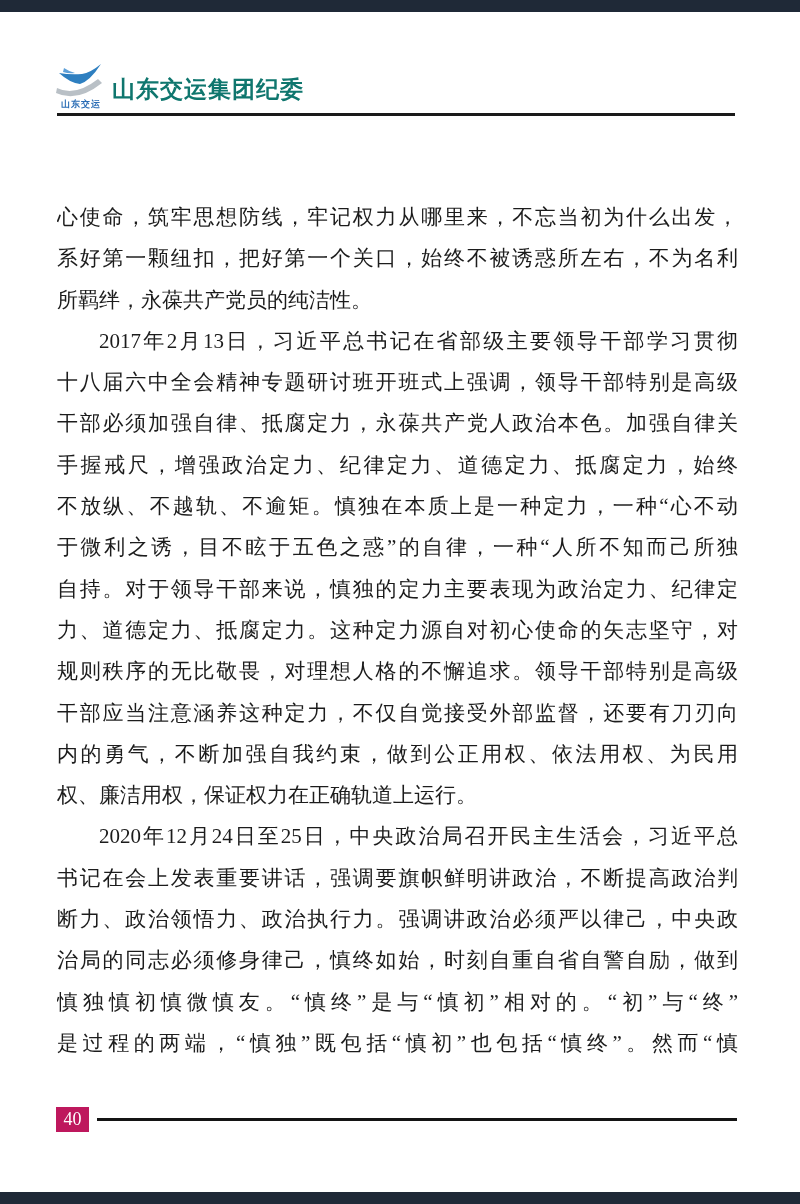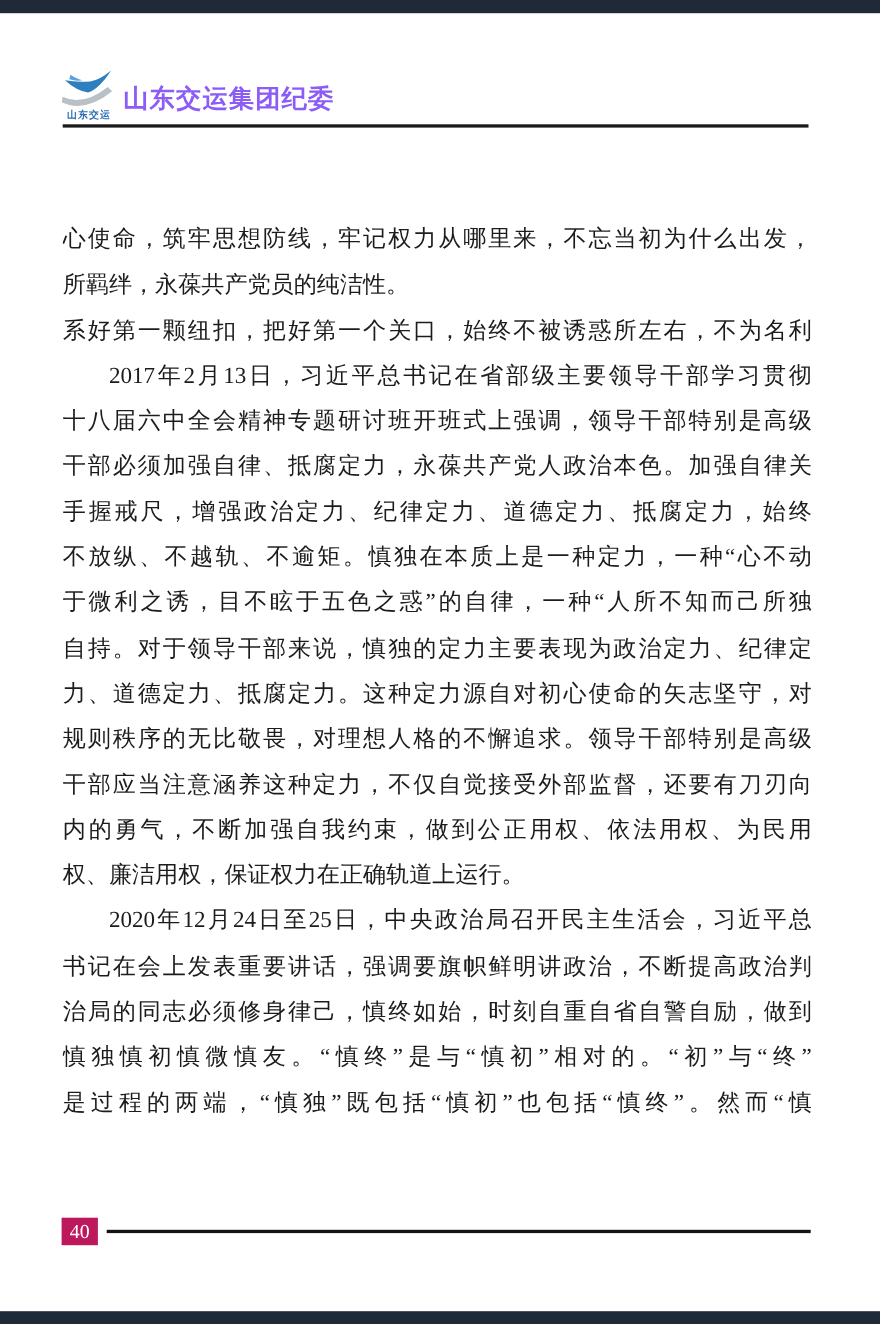--- a/index.html
+++ b/index.html
@@ -23,21 +23,21 @@
   .logo-block { position: absolute; left: 56px; top: 62px; width: 50px; height: 46px; }
   .logo-caption {
     position: absolute; left: 0; top: 36px; width: 50px;
     font-family: Liberation Serif, serif;
     font-size: 9px; font-weight: bold; color: #2a6db5;
     text-align: center; letter-spacing: 1px; white-space: nowrap;
   }
   .org-title {
     position: absolute; left: 112px; top: 74px;
     font-family: "Liberation Sans", "DejaVu Sans", sans-serif;
-    font-size: 23px; font-weight: bold; color: #8b5cf6;
+    font-size: 23px; font-weight: bold; color: #0f766e;
     letter-spacing: 1px; white-space: nowrap;
   }
   .header-rule {
     position: absolute; left: 57px; top: 113px; width: 678px; height: 3px;
     background: #1a1a1a;
   }
 
   
   .article {
     position: absolute; left: 57px; top: 149px; width: 681px;
@@ -80,36 +80,37 @@
     </span>
     <div class="logo-caption">山东交运</div>
   </div>
 
   <div class="org-title">山东交运集团纪委</div>
 
   <div class="header-rule"></div>
 
   <div class="article">
       <div class="line">心使命，筑牢思想防线，牢记权力从哪里来，不忘当初为什么出发，</div>
+      <div class="line">系好第一颗纽扣，把好第一个关口，始终不被诱惑所左右，不为名利</div>
       <div class="line end">所羁绊，永葆共产党员的纯洁性。</div>
-      <div class="line">系好第一颗纽扣，把好第一个关口，始终不被诱惑所左右，不为名利</div>
       <div class="line indent">2017年2月13日，习近平总书记在省部级主要领导干部学习贯彻</div>
       <div class="line">十八届六中全会精神专题研讨班开班式上强调，领导干部特别是高级</div>
       <div class="line">干部必须加强自律、抵腐定力，永葆共产党人政治本色。加强自律关</div>
       <div class="line">手握戒尺，增强政治定力、纪律定力、道德定力、抵腐定力，始终</div>
       <div class="line">不放纵、不越轨、不逾矩。慎独在本质上是一种定力，一种“心不动</div>
       <div class="line">于微利之诱，目不眩于五色之惑”的自律，一种“人所不知而己所独</div>
       <div class="line">自持。对于领导干部来说，慎独的定力主要表现为政治定力、纪律定</div>
       <div class="line">力、道德定力、抵腐定力。这种定力源自对初心使命的矢志坚守，对</div>
       <div class="line">规则秩序的无比敬畏，对理想人格的不懈追求。领导干部特别是高级</div>
       <div class="line">干部应当注意涵养这种定力，不仅自觉接受外部监督，还要有刀刃向</div>
       <div class="line">内的勇气，不断加强自我约束，做到公正用权、依法用权、为民用</div>
       <div class="line end">权、廉洁用权，保证权力在正确轨道上运行。</div>
       <div class="line indent">2020年12月24日至25日，中央政治局召开民主生活会，习近平总</div>
       <div class="line">书记在会上发表重要讲话，强调要旗帜鲜明讲政治，不断提高政治判</div>
+      <div class="line">断力、政治领悟力、政治执行力。强调讲政治必须严以律己，中央政</div>
       <div class="line">治局的同志必须修身律己，慎终如始，时刻自重自省自警自励，做到</div>
       <div class="line">慎独慎初慎微慎友。“慎终”是与“慎初”相对的。“初”与“终”</div>
       <div class="line">是过程的两端，“慎独”既包括“慎初”也包括“慎终”。然而“慎</div>
     </div>
 
   <div class="page-badge">40</div>
   <div class="footer-rule"></div>
 
   <div class="bottom-bar"></div>
 

